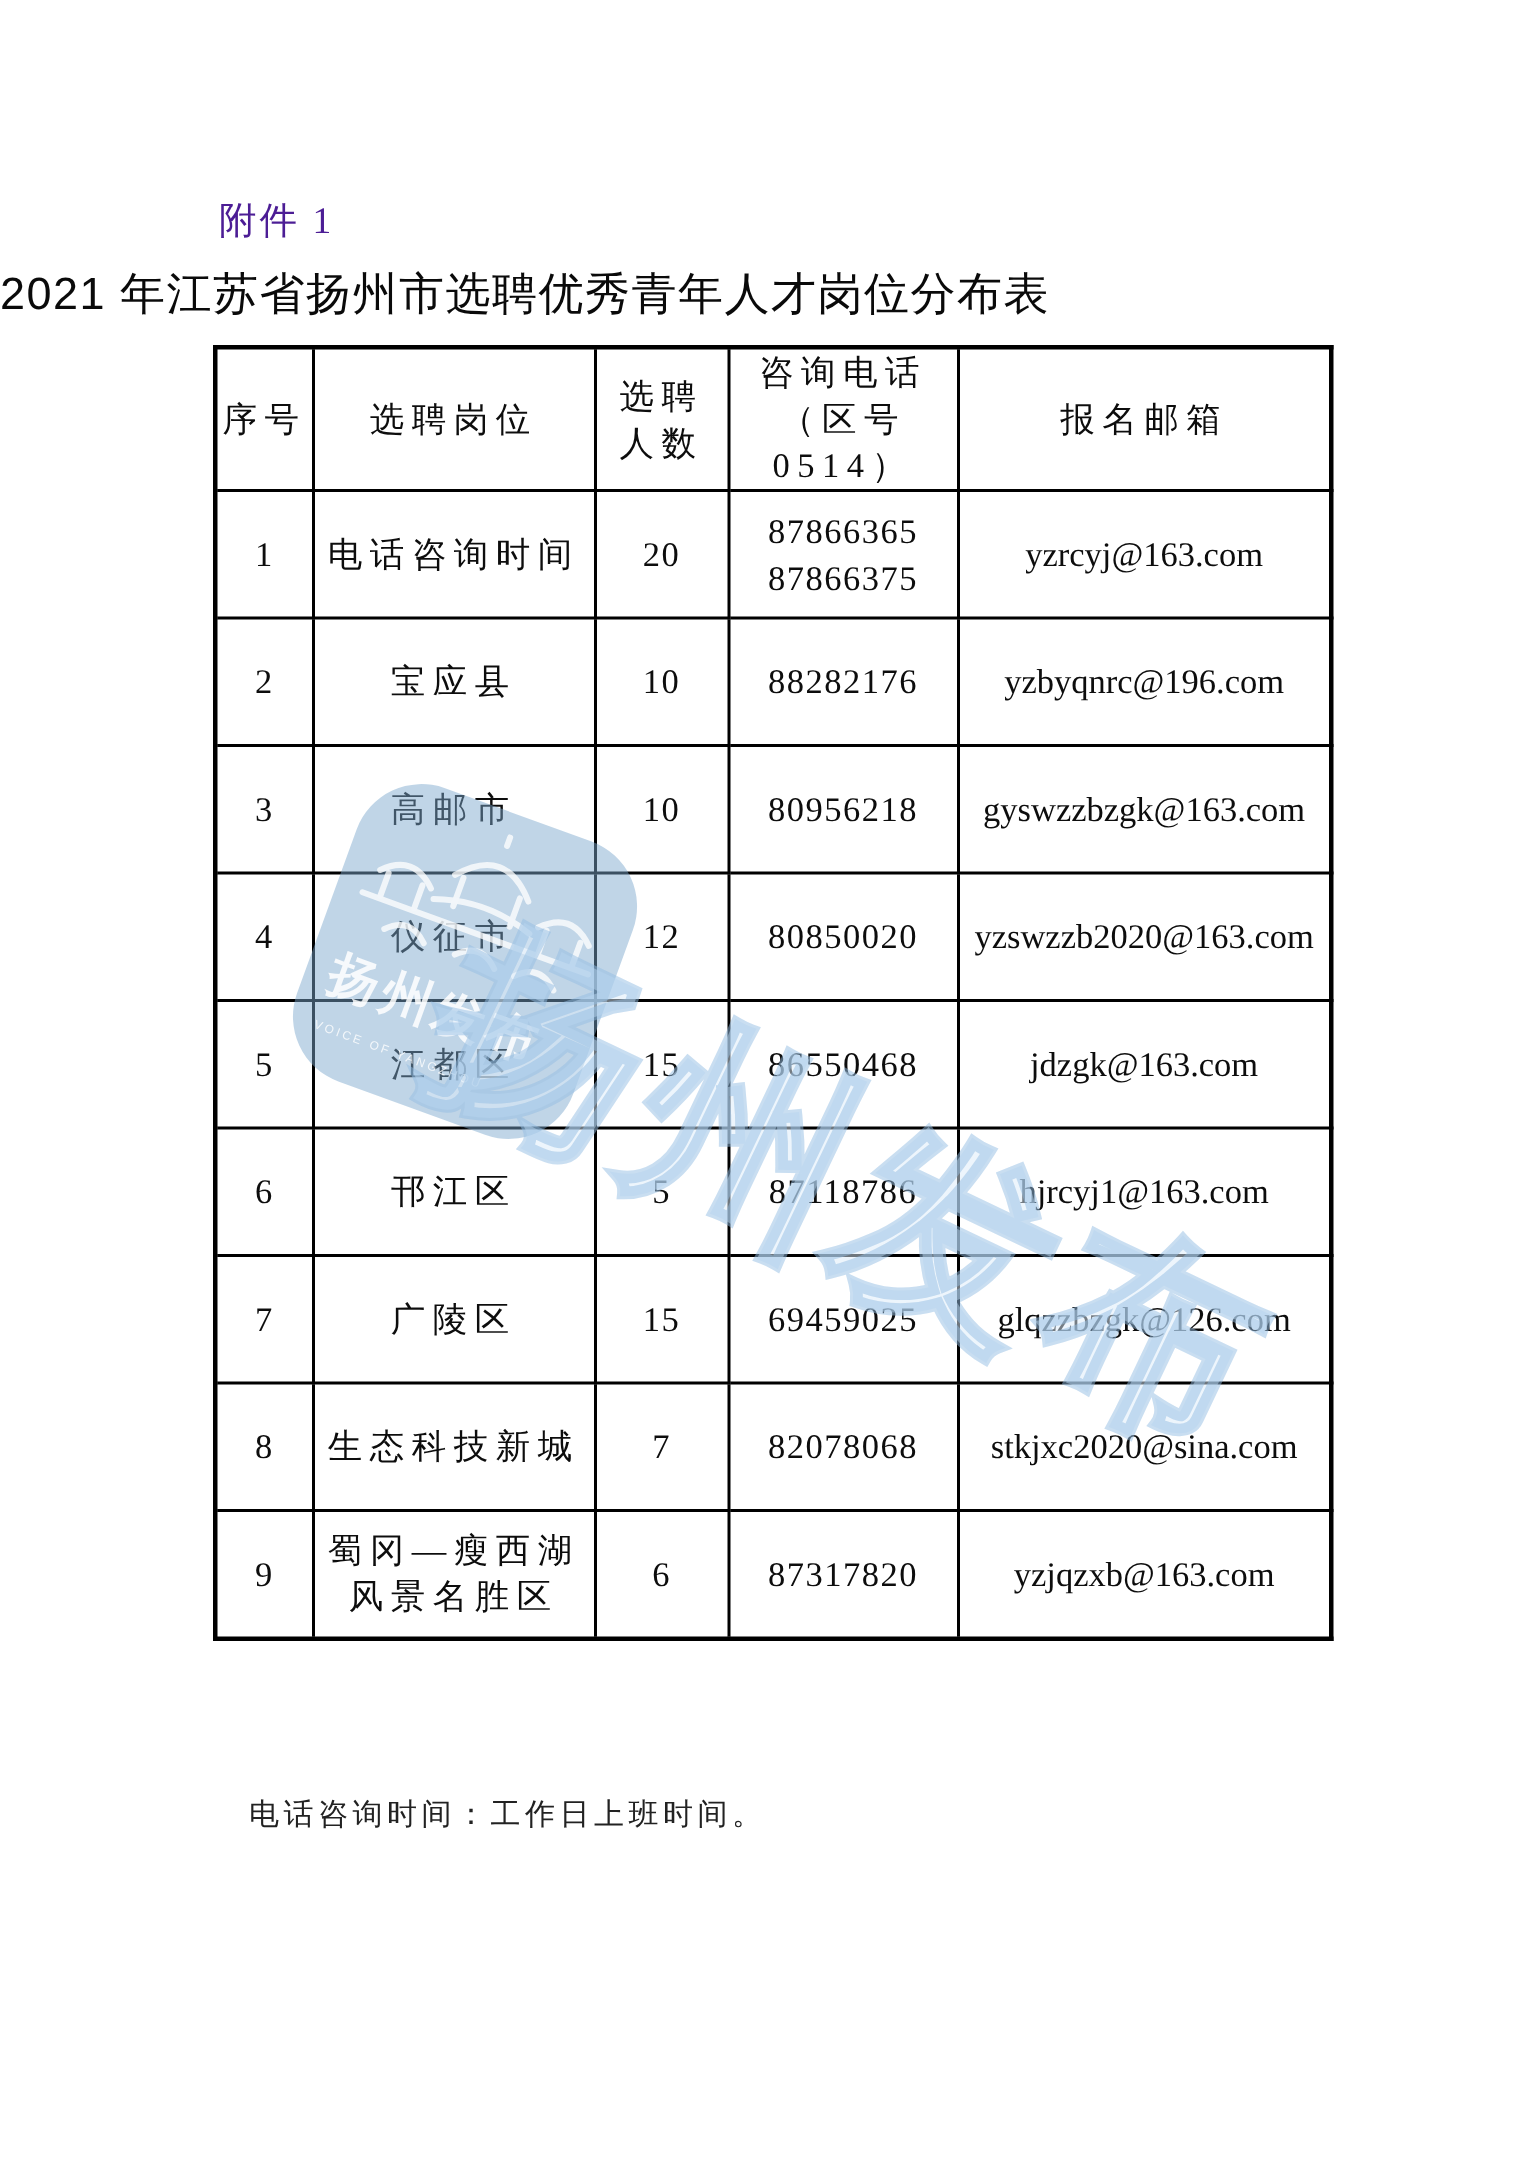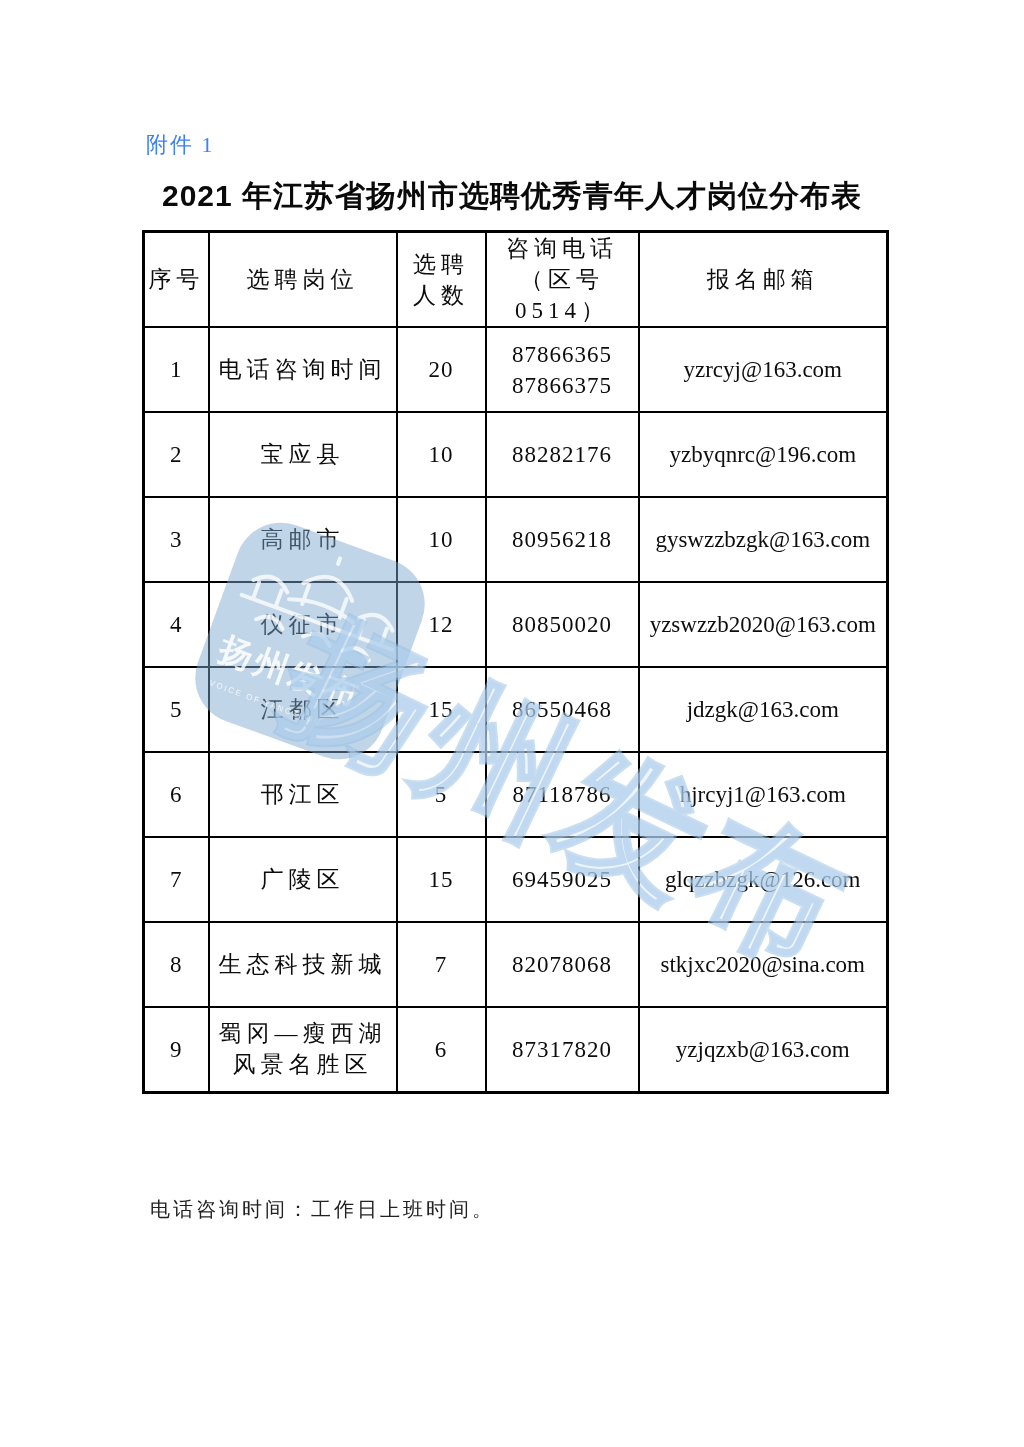--- a/index.html
+++ b/index.html
@@ -2,47 +2,47 @@
 <html><head>
 <meta charset="utf-8">
 <style>
   html,body{margin:0;padding:0;background:#ffffff;}
   body{
     width:1024px;height:1447px;position:relative;overflow:hidden;
     font-family:"Liberation Serif","DejaVu Serif",serif;color:#111;
   }
   .attachment{
     position:absolute;left:146px;top:130px;
-    font-size:22px;letter-spacing:2px;color:#3b82f6;text-align:right;
+    font-size:25px;letter-spacing:2px;color:#4c1d95;text-align:right;
   }
   .doc-title{
-    position:absolute;left:0;top:176px;width:1024px;text-align:center;
+    position:absolute;left:0;top:176px;width:1024px;text-align:left;
     font-family:"Liberation Sans","DejaVu Sans",sans-serif;
-    font-weight:bold;font-size:30px;letter-spacing:1px;color:#0a0a0a;
+    font-weight:normal;font-size:30px;letter-spacing:1px;color:#0a0a0a;
   }
   
   table.main{
     position:absolute;left:142px;top:230px;
     border-collapse:collapse;table-layout:fixed;width:744px;
     background:transparent;z-index:1;
   }
   table.main th,table.main td{
     border:2px solid #000;text-align:center;vertical-align:middle;
     padding:0;font-weight:normal;font-size:23px;color:#0d0d0d;
     line-height:1.35;overflow:hidden;
   }
   table.main{border:3px solid #000;}
   tr.header-row{height:92px;}
   tr.data-row{height:85px;}
   tr.total-row{height:84px;}
   .t-cn{letter-spacing:5px;}
   .t-num{letter-spacing:1px;font-size:23px;}
   .t-email{letter-spacing:0;font-size:23px;border-radius:26px;}
   .footnote{
-    position:absolute;left:150px;top:1196px;
+    position:absolute;left:166px;top:1196px;
     font-size:20px;letter-spacing:3px;color:#222;
   }
   
   .wm-layer{position:absolute;left:0;top:0;width:1024px;height:1447px;
     pointer-events:none;z-index:2;}
   .wm-logo{
     position:absolute;left:212px;top:537px;width:196px;height:208px;
     background:rgba(124,167,205,0.48);border-radius:46px;
     transform:rotate(20deg);transform-origin:50% 50%;
   }

